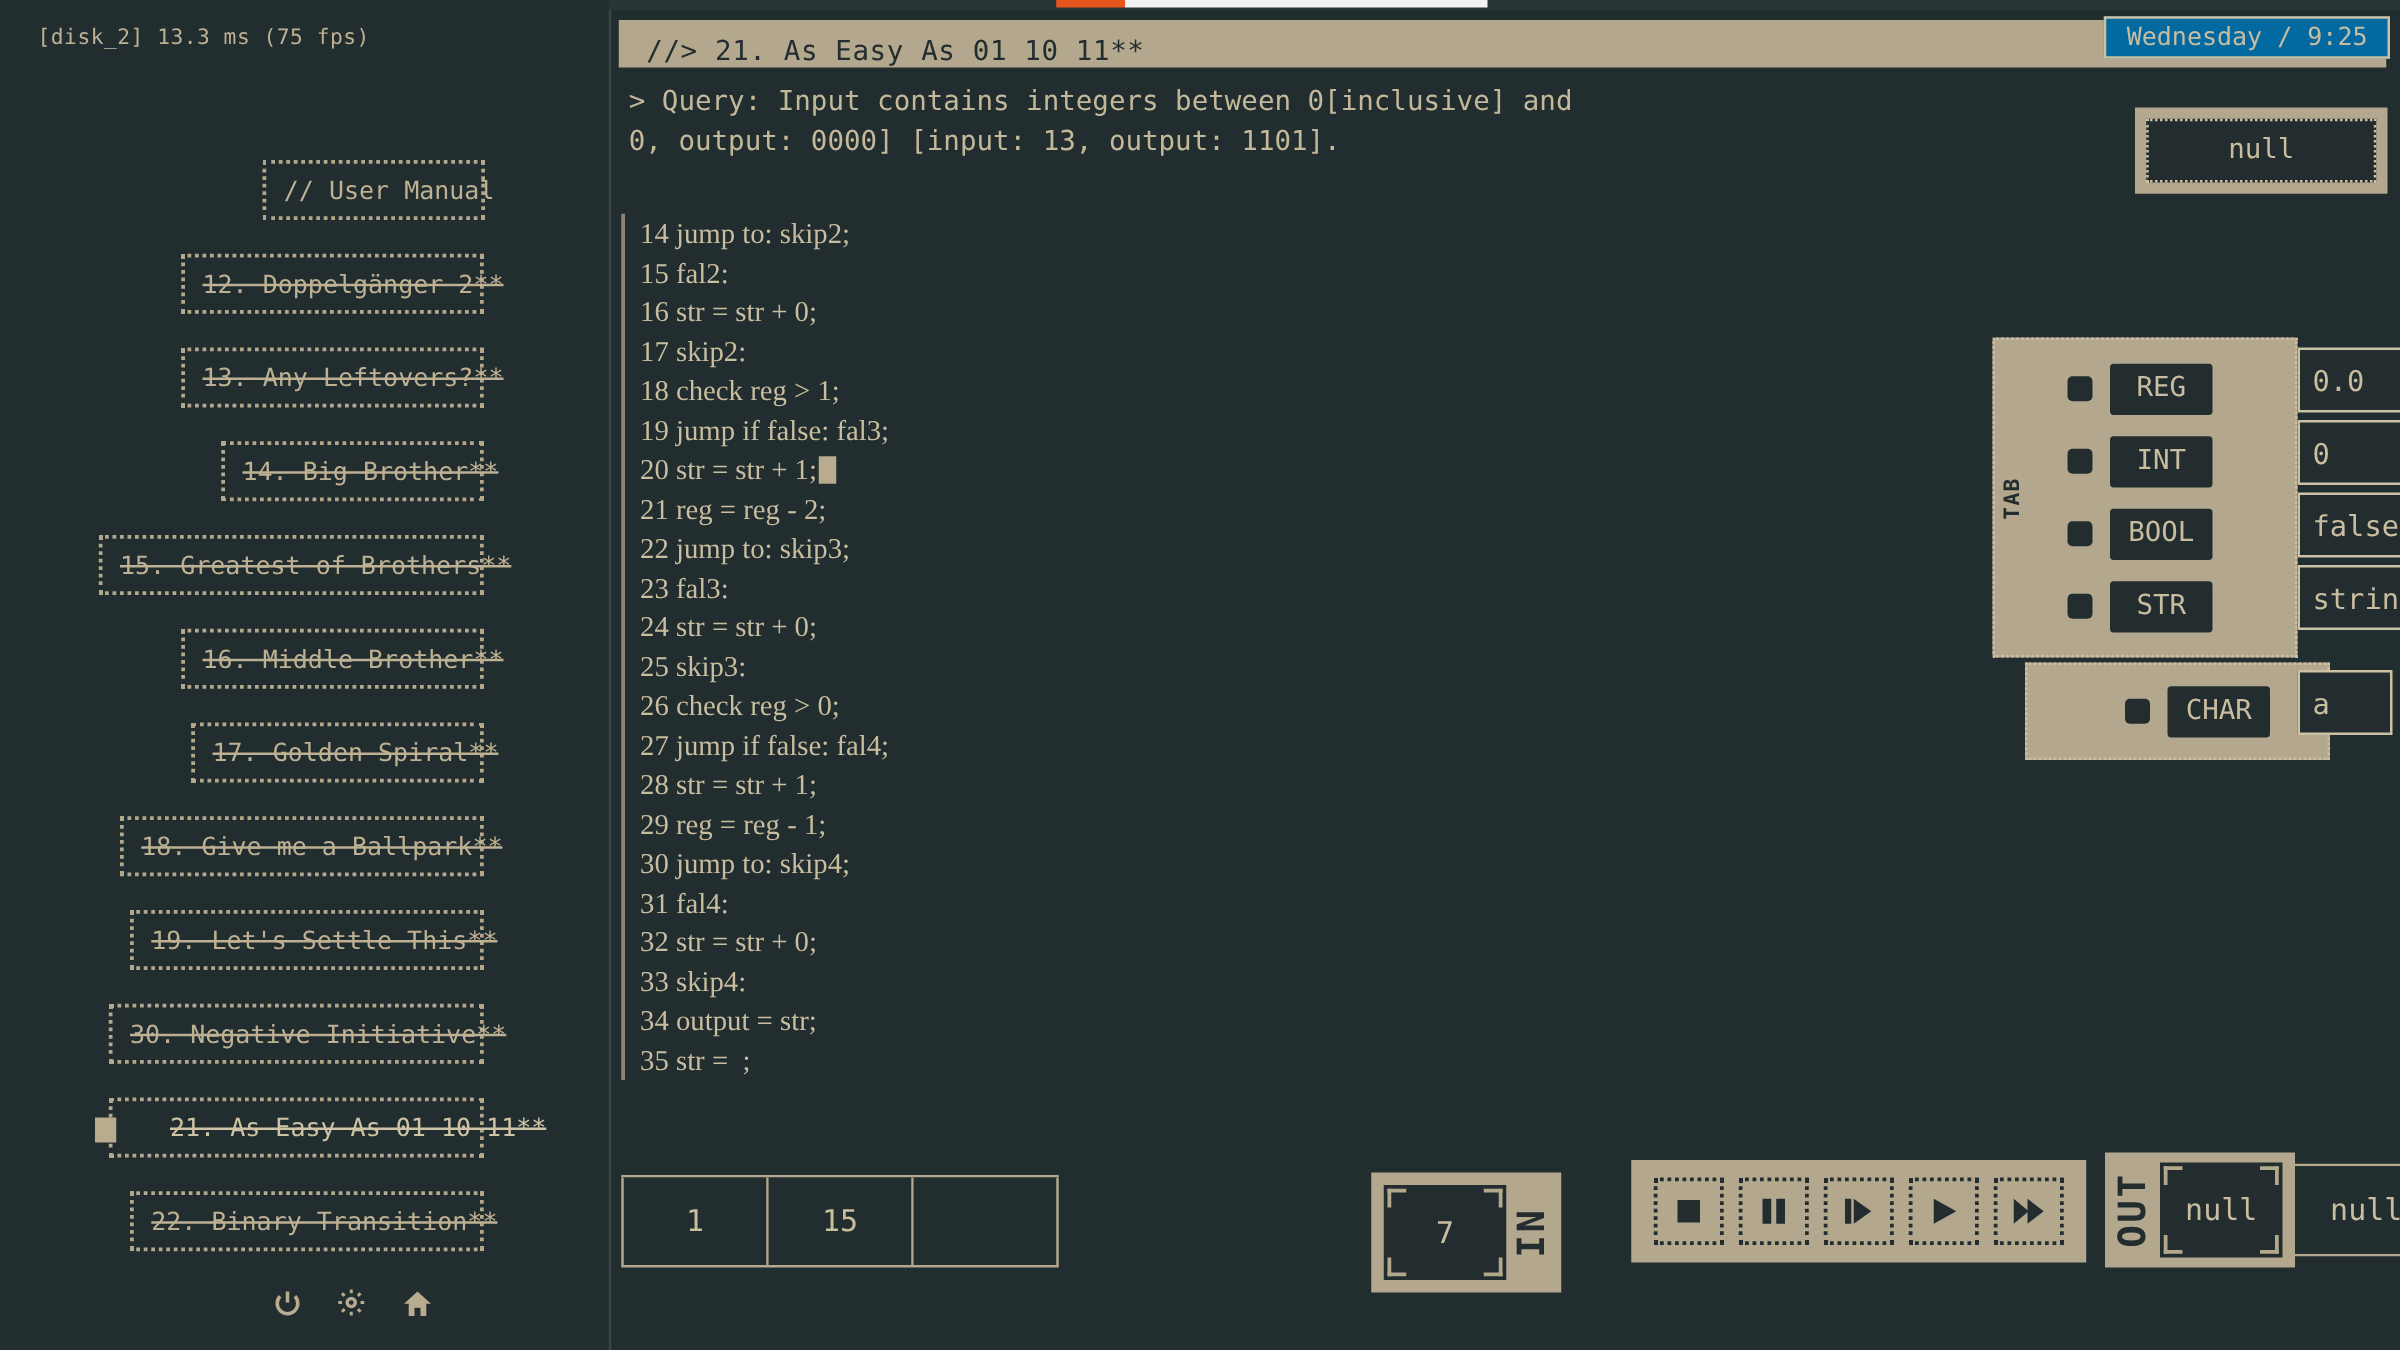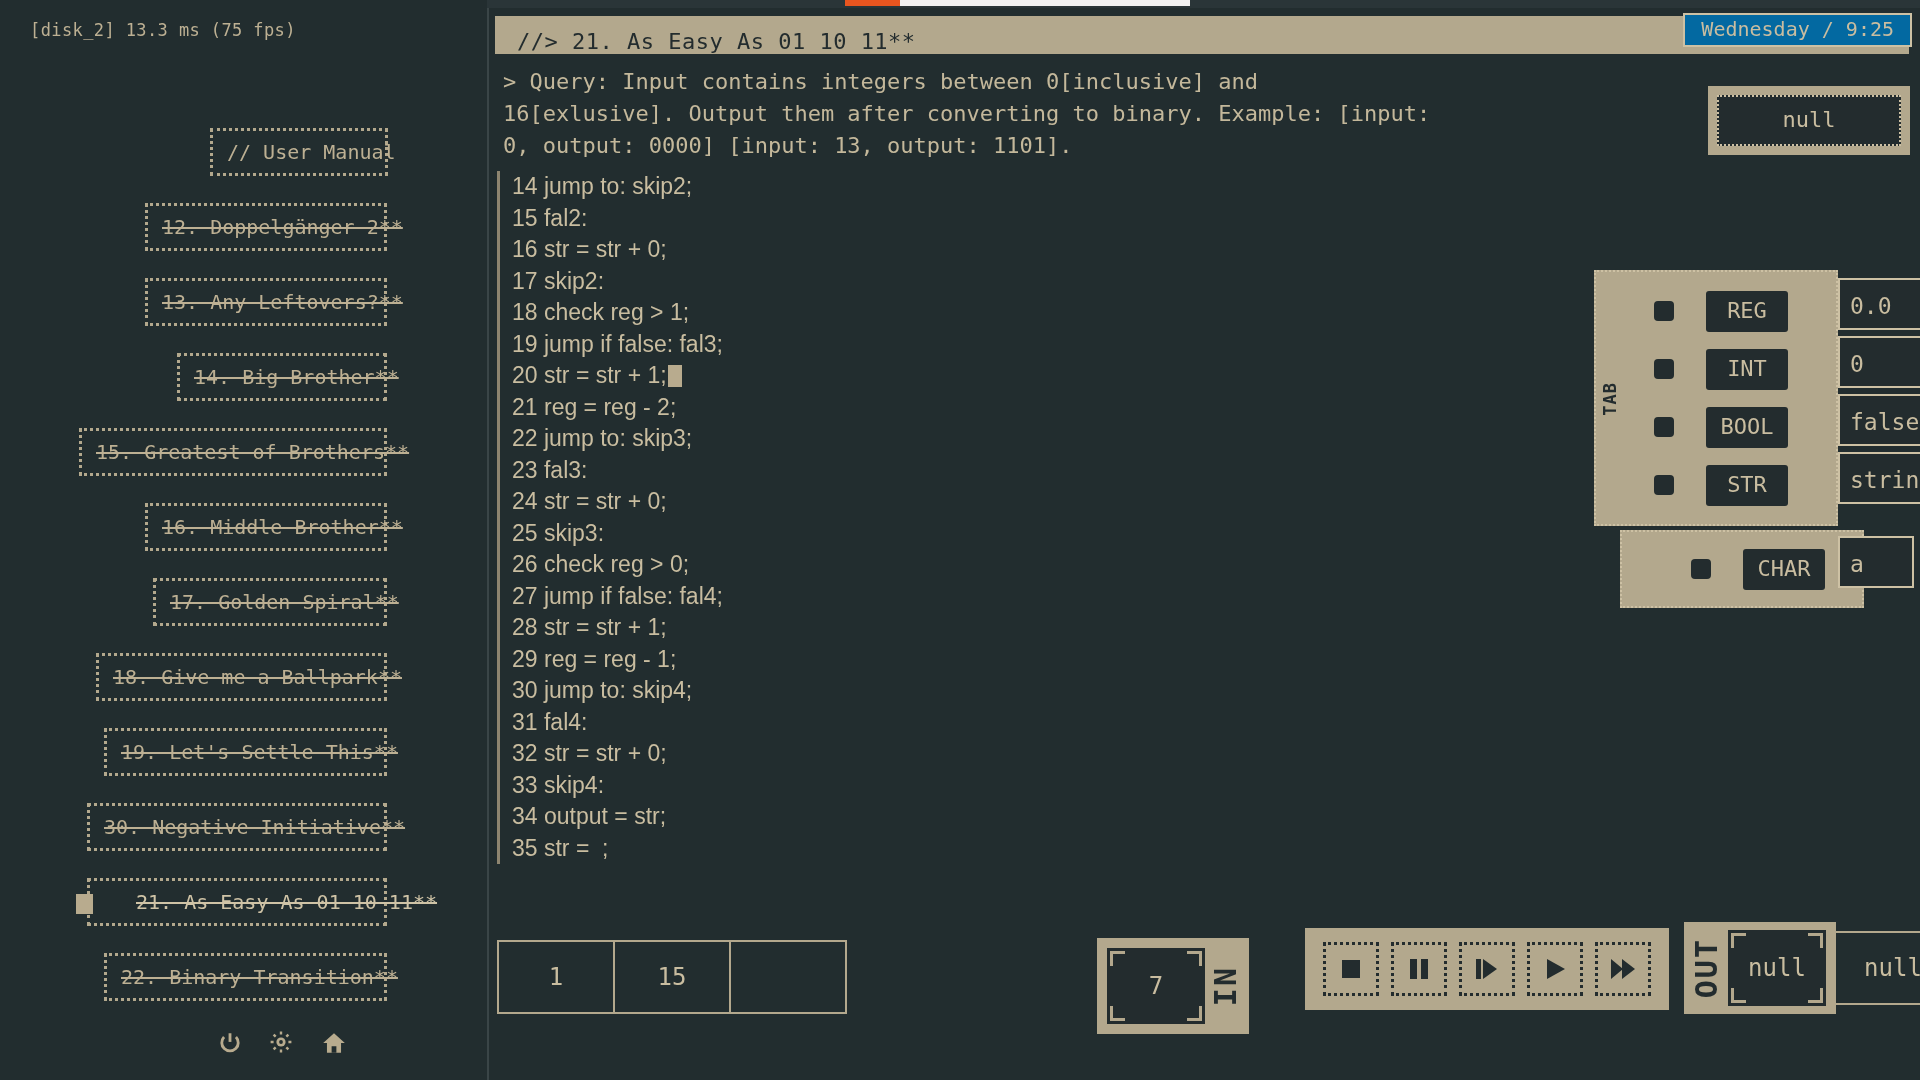--- a/index.html
+++ b/index.html
@@ -83,21 +83,21 @@
     position:absolute; left:14px; top:58px; width:1380px;
     color:#c4b89b; font-size:22px; line-height:32px;
     font-family:"DejaVu Sans Mono","Liberation Mono",monospace;
   }
   .code {
     position:absolute; left:8px; top:163px; width:900px;
     border-left:3px solid #8e8570;
     padding-left:12px;
     color:#c9bda0; font-size:23px; line-height:31.5px;
     white-space:pre;
-    font-family:Liberation Sans, sans-serif;
+    font-family:Liberation Serif, serif;
   }
   .code .ln { display:block; position:relative; }
   .code .caret {
     display:inline-block; width:14px; height:22px;
     background:#b8ab8e; vertical-align:-4px; margin-left:1px;
   }
 
   
   .nullbox {
     position:absolute; right:12px; top:78px;
@@ -122,21 +122,21 @@
     border:2px dotted #cdc1a4;
     padding:10px 0 10px 0;
     width:240px;
   }
   .tabpanel .tab-label {
     position:absolute; left:4px; top:110px;
     color:#232c2e; font-size:17px; font-weight:bold;
     writing-mode: vertical-rl; transform: rotate(180deg);
     letter-spacing:1px;
   }
-  .var-row { display:flex; align-items:center; height:58px; position:relative;gap:18px; }
+  .var-row { display:flex; align-items:center; height:58px; position:relative; }
   .var-row .dot {
     width:20px; height:20px; background:#232c2e; border-radius:4px; margin-left:58px;
   }
   .var-row .name {
     background:#232c2e; color:#c9bda0;
     width:82px; text-align:center; font-size:22px;
     padding:7px 0 9px 0; margin-left:14px; border-radius:3px;
   }
   .var-row .value {
     position:absolute; left:242px; top:-4px;
@@ -268,21 +268,20 @@
 
   <div class="main">
 
     <div class="titlebar">
       <div class="title">//&gt; 21. As Easy As 01 10 11**</div>
     </div>
     <div class="clock">Wednesday / 9:25</div>
 
     <div class="query" id="query">
         <div>&gt; Query: Input contains integers between 0[inclusive] and</div>
-        <div>16[exlusive]. Output them after converting to binary. Example: [input:</div>
         <div>0, output: 0000] [input: 13, output: 1101].</div>
       </div>
 
     <div class="code" id="code"><span class="ln"><span>14 jump to: skip2;</span></span><span class="ln"><span>15 fal2:</span></span><span class="ln"><span>16 str = str + 0;</span></span><span class="ln"><span>17 skip2:</span></span><span class="ln"><span>18 check reg &gt; 1;</span></span><span class="ln"><span>19 jump if false: fal3;</span></span><span class="ln"><span>20 str = str + 1;</span><span class="caret"></span></span><span class="ln"><span>21 reg = reg - 2;</span></span><span class="ln"><span>22 jump to: skip3;</span></span><span class="ln"><span>23 fal3:</span></span><span class="ln"><span>24 str = str + 0;</span></span><span class="ln"><span>25 skip3:</span></span><span class="ln"><span>26 check reg &gt; 0;</span></span><span class="ln"><span>27 jump if false: fal4;</span></span><span class="ln"><span>28 str = str + 1;</span></span><span class="ln"><span>29 reg = reg - 1;</span></span><span class="ln"><span>30 jump to: skip4;</span></span><span class="ln"><span>31 fal4:</span></span><span class="ln"><span>32 str = str + 0;</span></span><span class="ln"><span>33 skip4:</span></span><span class="ln"><span>34 output = str;</span></span><span class="ln"><span>35 str =  ;</span></span></div>
 
     <div class="nullbox">
       <div class="inner">null</div>
     </div>
 
     <div class="tabpanel">

